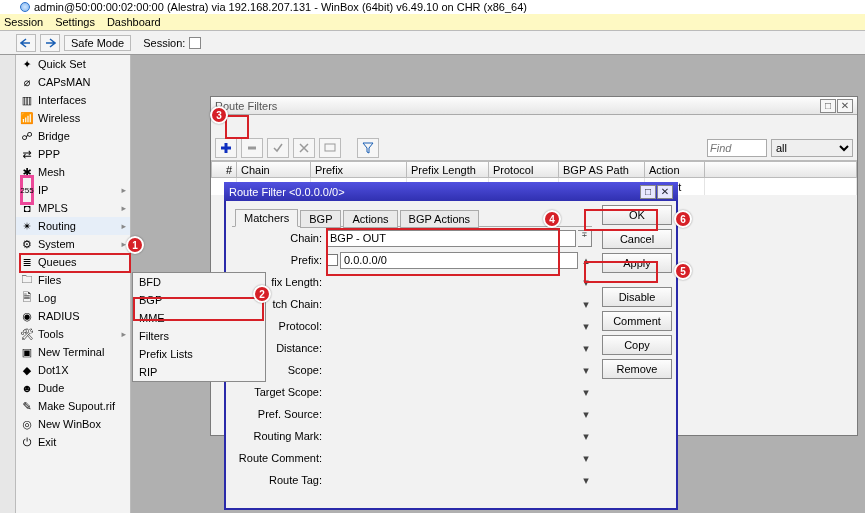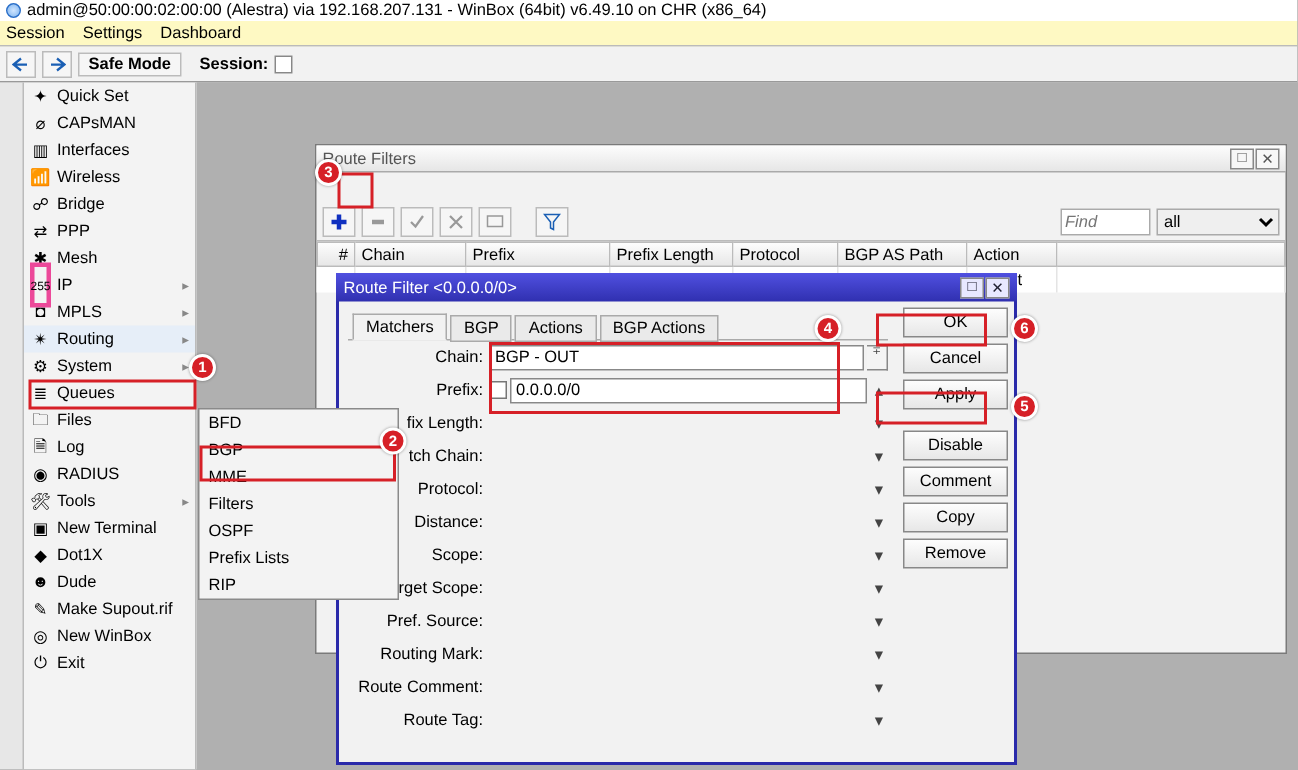--- a/index.html
+++ b/index.html
@@ -1,20 +1,20 @@
 <!DOCTYPE html>
 <html><head>
 <meta charset="utf-8">
 <style>
   * { box-sizing: border-box; font-family: "Segoe UI", Tahoma, sans-serif; font-size: 11px; }
   body { margin: 0; background: #b0b0b0; width: 865px; height: 513px; overflow: hidden; position: relative; color: #000; }
-  .titlebar { background: #fff; height: 14px; padding: 0 4px; display: flex; align-items: center; gap: 4px; }
+  .titlebar { background: #fff; height: 14px; padding: 0 20px; display: flex; align-items: center; gap: 4px; }
   .titlebar .globe { width: 10px; height: 10px; border-radius: 50%; border: 1px solid #2a6fc9; background: radial-gradient(#cfe5ff,#7fb4ef); }
   .menubar { background: #fef9c3; height: 17px; border-bottom: 1px solid #bbb; display: flex; align-items: center; padding: 0 4px; gap: 12px; }
-  .toolbar { background: #f2f2f2; height: 24px; border-bottom: 1px solid #999; display: flex; align-items: center; padding: 0 4px; gap: 4px; font-weight: bold; }
+  .toolbar { background: #f2f2f2; height: 24px; border-bottom: 1px solid #999; display: flex; align-items: center; padding: 0 16px; gap: 4px; }
   .tbtn { background: #f6f6f6; border: 1px solid #bbb; width: 20px; height: 18px; display: inline-flex; align-items: center; justify-content: center; cursor: pointer; }
   .safemode { background: #f6f6f6; border: 1px solid #bbb; padding: 1px 6px; cursor: pointer; }
   .session-chk { width: 12px; height: 12px; border: 1px solid #888; background: #fff; display: inline-block; vertical-align: middle; }
   .main { display: flex; height: calc(513px - 55px); }
   .sidestrip { width: 16px; background: #e7e7e7; border-right: 1px solid #bbb; }
   .sidebar { width: 115px; background: #f3f3f3; border-right: 1px solid #bbb; }
   .sidebar .item { display: flex; align-items: center; height: 18px; padding: 0 4px; gap: 4px; position: relative; cursor: pointer; }
   .sidebar .ico { width: 14px; height: 14px; display: inline-flex; align-items: center; justify-content: center; }
   .sidebar .arrow { margin-left: auto; color: #888; font-size: 9px; }
   .submenu { position: absolute; left: 132px; top: 272px; width: 134px; background: #f3f3f3; border: 1px solid #8a8a8a; z-index: 60; }
@@ -193,21 +193,20 @@
         <span>Exit</span>
       </div>
   </div>
 </div>
 
 <div class="submenu">
   <div class="smi">BFD</div>
   <div class="smi">BGP</div>
   <div class="smi">MME</div>
   <div class="smi">Filters</div>
-  <div class="smi">OSPF</div>
   <div class="smi">Prefix Lists</div>
   <div class="smi">RIP</div>
 </div>
 
 <div class="rf-window">
   <div class="rf-title">
     <span>Route Filters</span>
     <div class="winctrls">
       <span class="wbtn">□</span>
       <span class="wbtn">✕</span>

